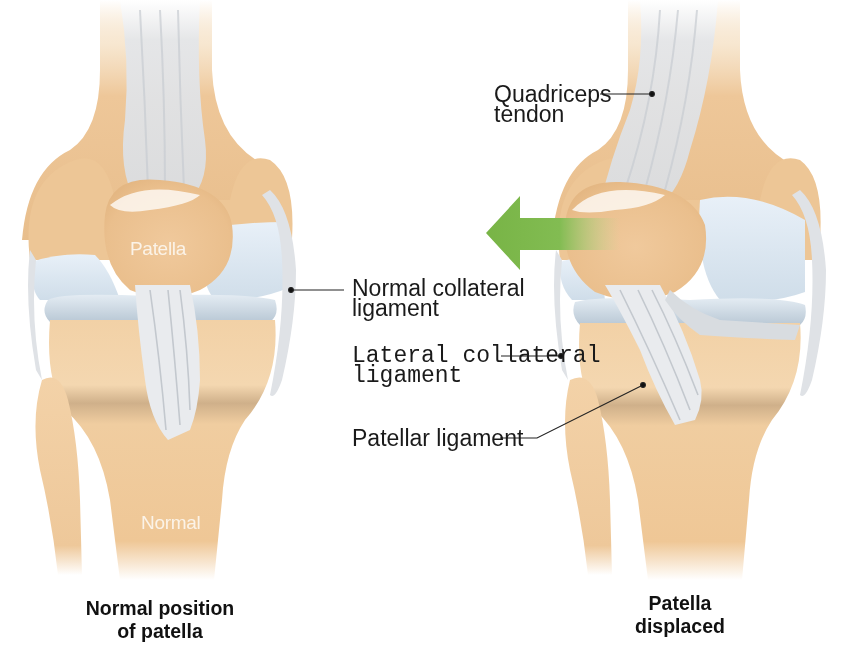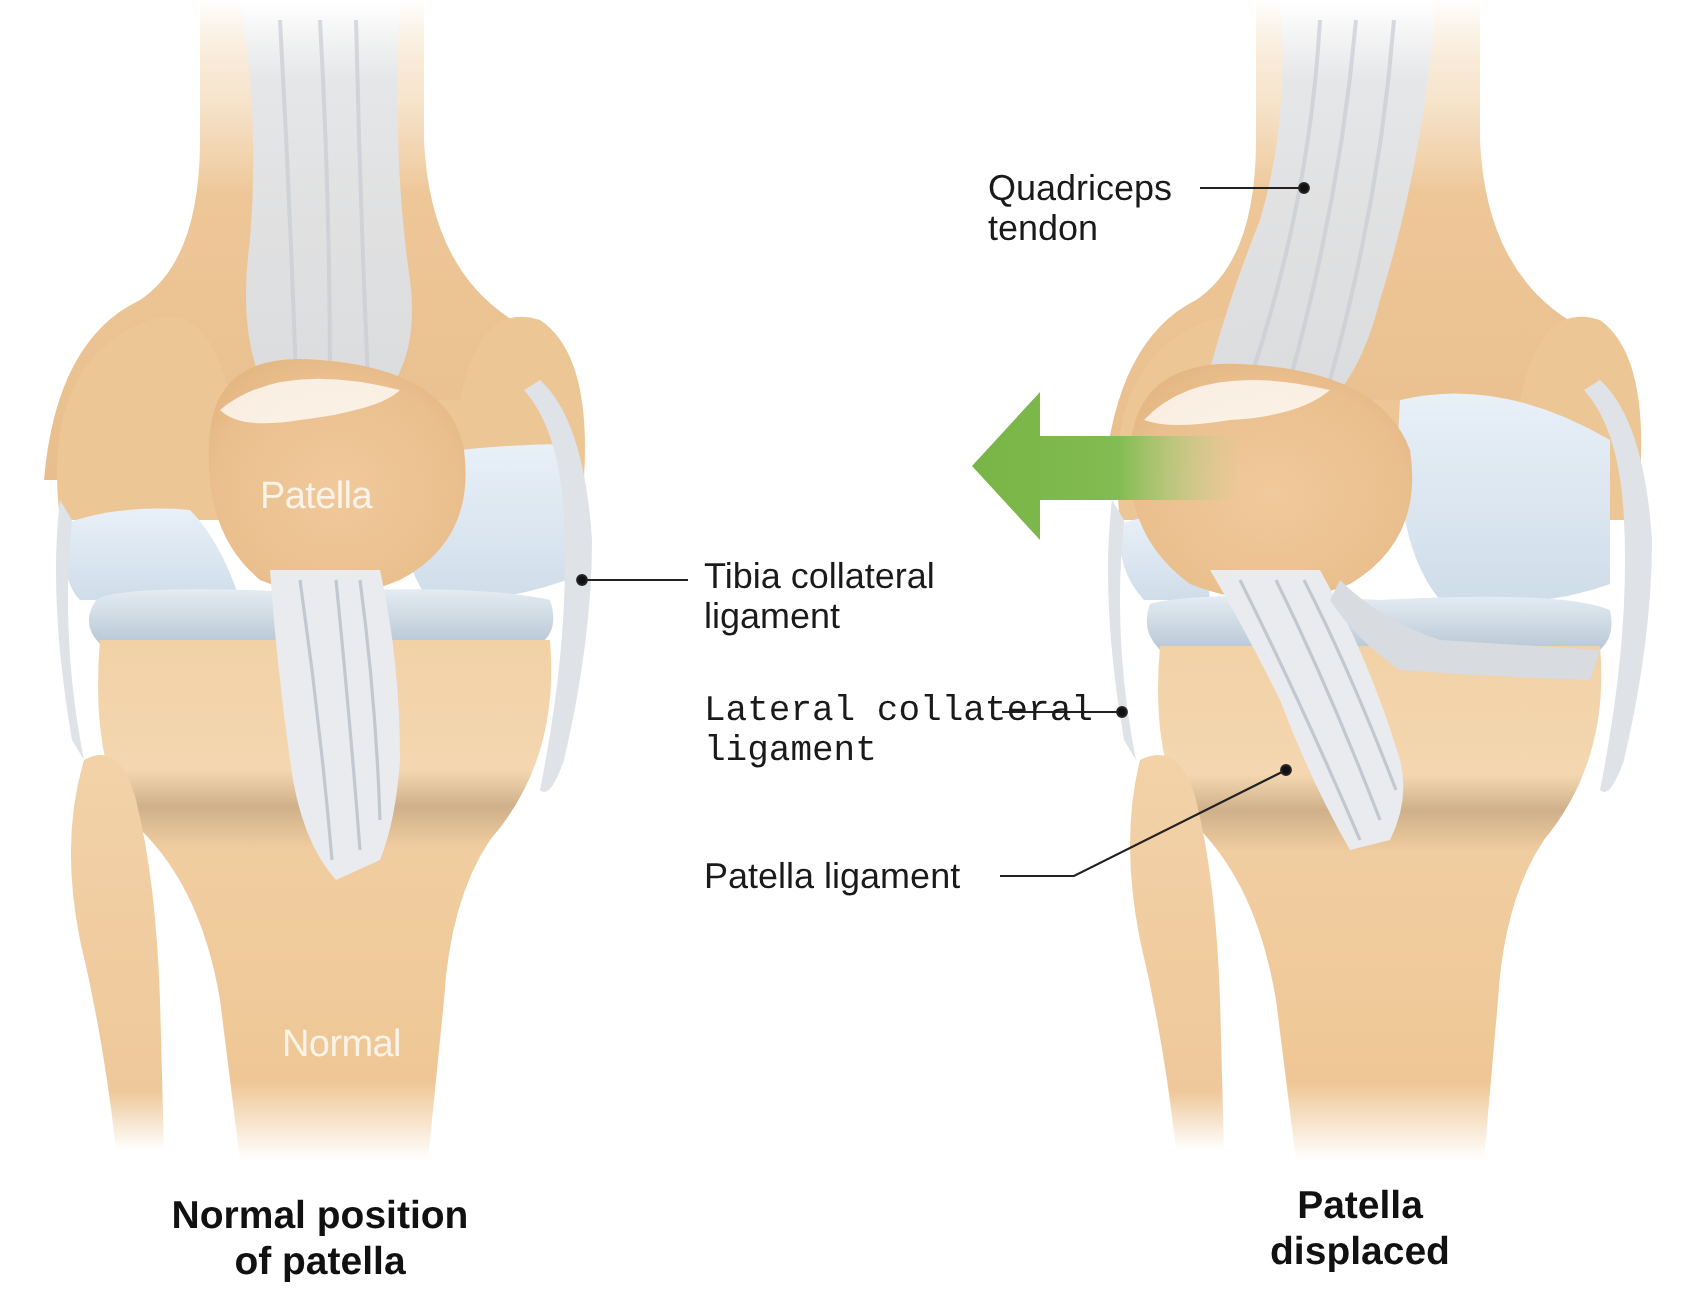--- a/index.html
+++ b/index.html
@@ -1,18 +1,18 @@
 <!DOCTYPE html>
 <html><head>
 <meta charset="utf-8">
 <style>
   html, body { margin: 0; padding: 0; background: #ffffff; }
   body { width: 850px; height: 646px; position: relative; overflow: hidden; font-family: "Liberation Sans", sans-serif; }
   .art { position: absolute; left: 0; top: 0; width: 850px; height: 646px; }
-  .lbl { position: absolute; font-size: 18px; line-height: 20px; color: #1a1a1a; white-space: pre; }
+  .lbl { position: absolute; font-size: 23px; line-height: 20px; color: #1a1a1a; white-space: pre; }
   .inner { position: absolute; font-size: 19px; color: #fbf3e8; letter-spacing: -0.3px; }
   .caption { position: absolute; font-size: 19.5px; line-height: 23px; font-weight: bold; color: #111; text-align: center; white-space: pre; }
 </style>
 </head>
 <body>
 
 <svg class="art" viewBox="0 0 850 646" xmlns="http://www.w3.org/2000/svg">
   <defs>
     <linearGradient id="shaftFade" x1="0" y1="0" x2="0" y2="1">
       <stop offset="0" stop-color="#ffffff" stop-opacity="1"></stop>
@@ -134,22 +134,22 @@
     <polyline points="500,438 537,438 643,385" fill="none"></polyline>
       <circle cx="643" cy="385" r="2.4"></circle>
   </g>
 </svg>
 
 <div class="inner" style="left:130px; top:238px;">Patella</div>
 <div class="inner" style="left:141px; top:512px;">Normal</div>
 
 <div class="lbl" style="left:494px; top:84px;">Quadriceps
 tendon</div>
-<div class="lbl" style="left:352px; top:278px;">Tibia collateral
+<div class="lbl" style="left:352px; top:278px;">Normal collateral
 ligament</div>
 <div class="lbl" style="left:352px; top:346px;font-family:Liberation Mono, monospace;">Lateral collateral
 ligament</div>
-<div class="lbl" style="left:352px; top:428px;">Patella ligament</div>
+<div class="lbl" style="left:352px; top:428px;">Patellar ligament</div>
 
 <div class="caption" style="left:60px; top:597px; width:200px;">Normal position
 of patella</div>
 <div class="caption" style="left:610px; top:592px; width:140px;">Patella
 displaced</div>
 
 </body></html>

